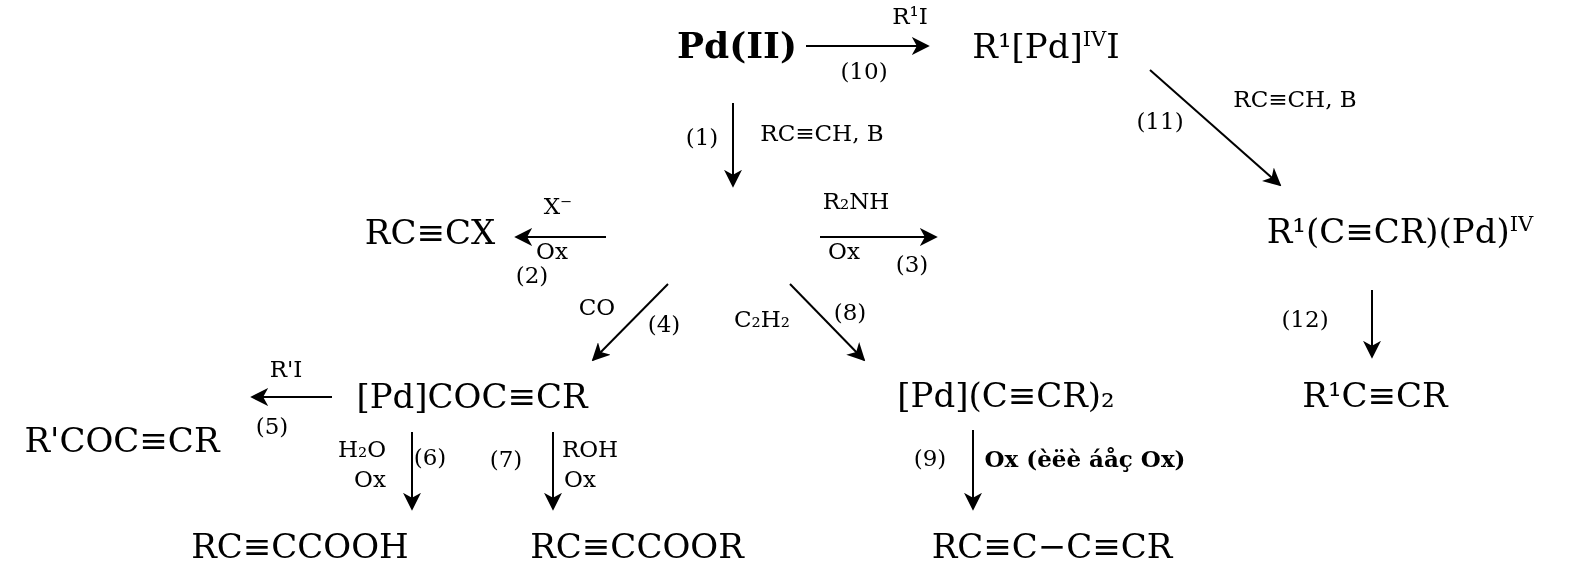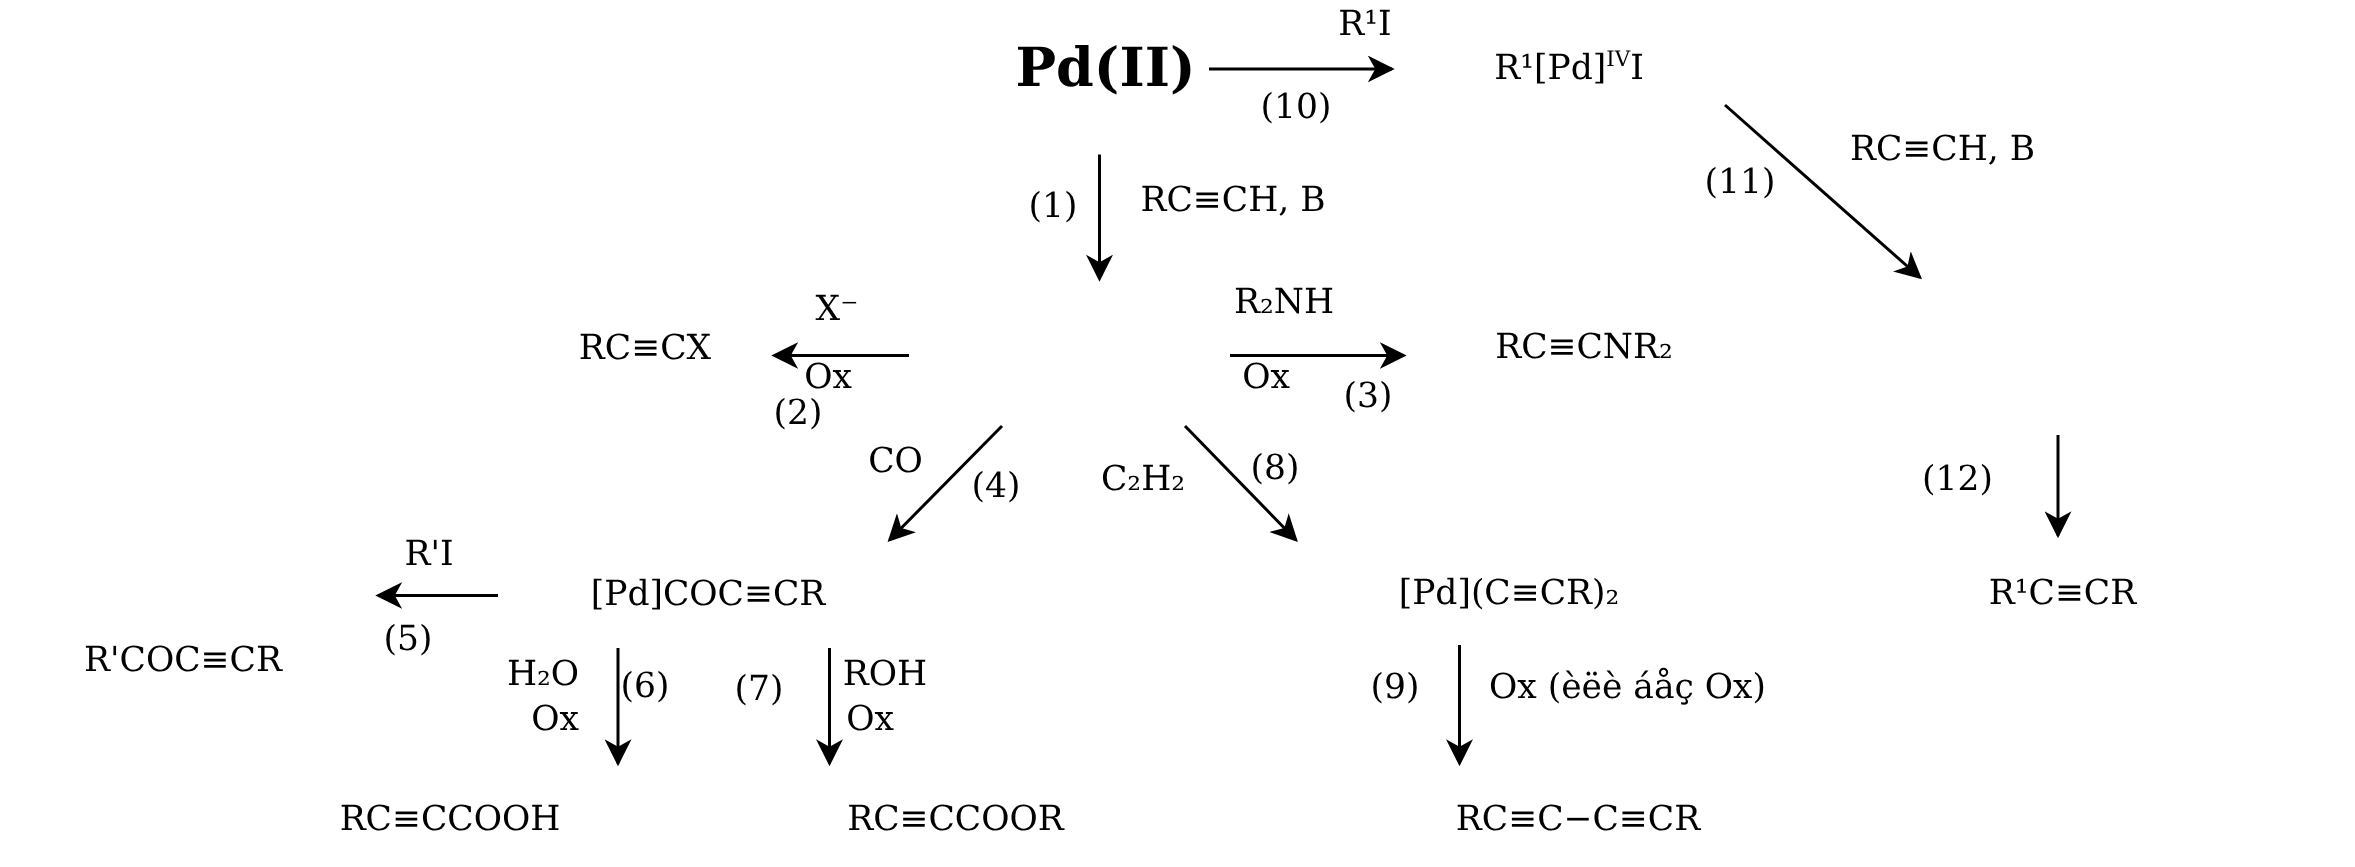--- a/index.html
+++ b/index.html
@@ -7,21 +7,21 @@
     position:relative;
     width:1570px;height:578px;
     background:#ffffff;
     font-family:"DejaVu Serif","Liberation Serif",serif;
     color:#000;
     overflow:hidden;
   }
   .node{
     position:absolute;
     transform:translate(-50%,-50%);
-    font-size:23px;
+    font-size:34px;
     white-space:nowrap;
     line-height:1.1;
   }
   .node.bold{font-weight:bold;font-size:36px;}
   .node sup{font-size:0.62em;}
   .lbl{
     position:absolute;
     transform:translate(-50%,-50%);
     font-size:23px;
     white-space:nowrap;
@@ -55,22 +55,24 @@
     <line x1="1372" y1="290" x2="1372" y2="357" marker-end="url(#ah)"></line>
   </svg>
 
   <div class="node bold" style="left:737px;top:46px;">Pd(II)</div>
 
   <div class="node" style="left:1046px;top:46px;">
     <span>R¹[Pd]</span><sup>IV</sup><span>I</span>
   </div>
 
   <div class="node" style="left:430px;top:233px;">RC≡CX</div>
-  <div class="node" style="left:1056px;top:232px;">RC≡CNR₂</div>
 
+  <div class="node" style="left:1400px;top:231px;">
+    <span>R¹(C≡CR)(Pd)</span><sup>IV</sup>
+  </div>
 
   <div class="node" style="left:472px;top:397px;">[Pd]COC≡CR</div>
   <div class="node" style="left:122px;top:397px;margin-top:44px;">R'COC≡CR</div>
   <div class="node" style="left:1006px;top:396px;">[Pd](C≡CR)₂</div>
   <div class="node" style="left:1375px;top:396px;">R¹C≡CR</div>
 
   <div class="node" style="left:300px;top:547px;">RC≡CCOOH</div>
   <div class="node" style="left:637px;top:547px;">RC≡CCOOR</div>
   <div class="node" style="left:1052px;top:547px;">RC≡C−C≡CR</div>
 
@@ -102,17 +104,17 @@
 
   <div class="lbl" style="left:362px;top:450px;">H₂O</div>
   <div class="lbl" style="left:370px;top:480px;">Ox</div>
   <div class="lbl" style="left:430px;top:458px;">(6)</div>
 
   <div class="lbl" style="left:506px;top:460px;">(7)</div>
   <div class="lbl" style="left:590px;top:450px;">ROH</div>
   <div class="lbl" style="left:580px;top:480px;">Ox</div>
 
   <div class="lbl" style="left:930px;top:459px;">(9)</div>
-  <div class="lbl" style="left:1085px;top:459px;">Ox (èëè áåç Ox)</div>
+  <div class="lbl" style="left:1085px;top:459px;font-weight:bold;">Ox (èëè áåç Ox)</div>
 
   <div class="lbl" style="left:1305px;top:320px;">(12)</div>
 
 </div>
 
 </body></html>

